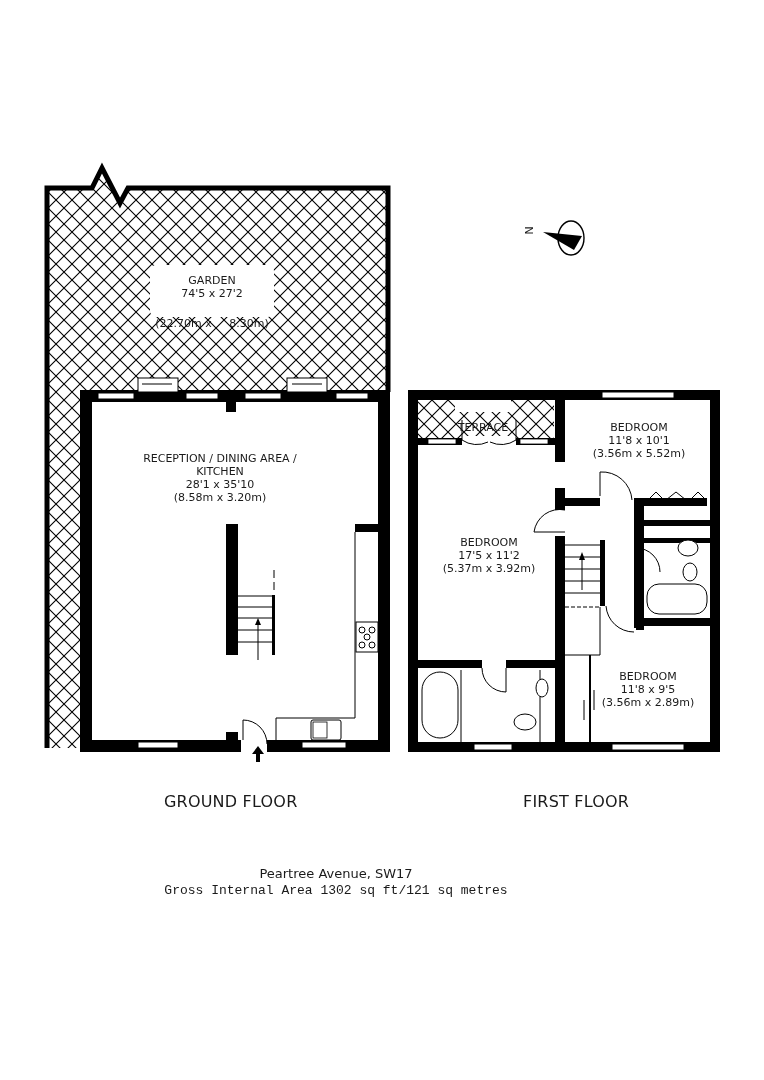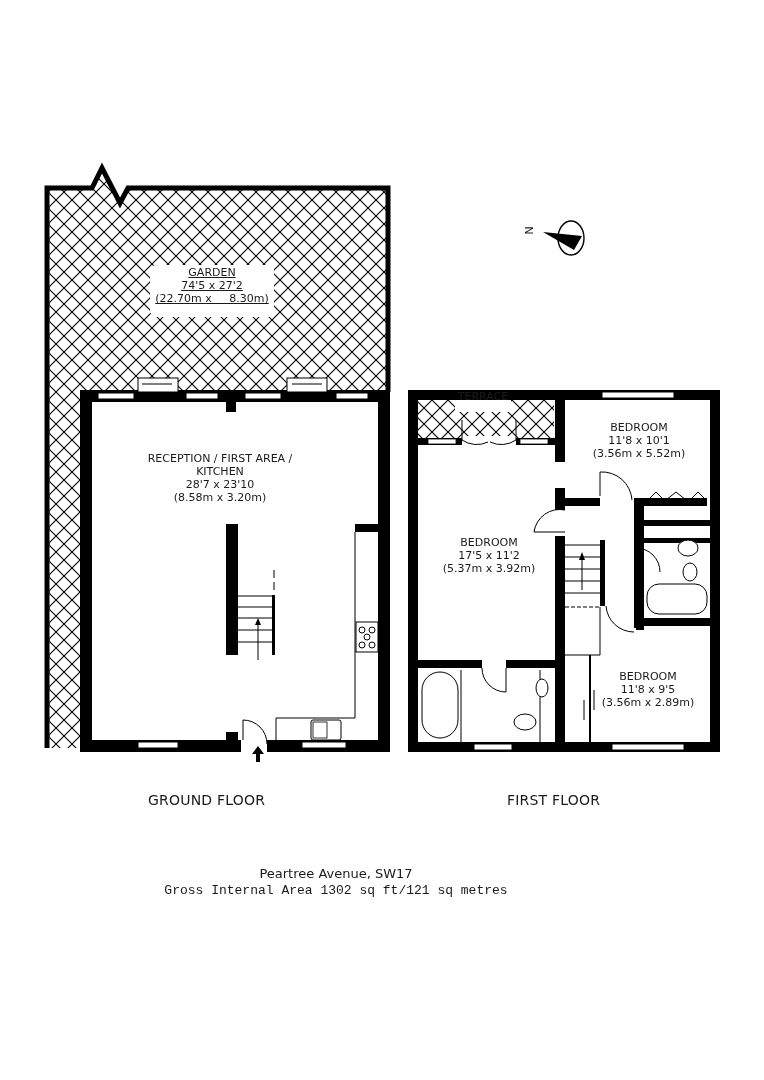--- a/index.html
+++ b/index.html
@@ -1,20 +1,20 @@
 <!DOCTYPE html>
 <html><head>
   <meta charset="utf-8">
   <style>
     html, body { margin: 0; padding: 0; background: #ffffff; }
     body { width: 764px; height: 1080px; position: relative; overflow: hidden; font-family: "DejaVu Sans", sans-serif; color: #1a1a1a; }
     svg { position: absolute; left: 0; top: 0; }
     .lbl { position: absolute; text-align: center; font-size: 11px; line-height: 13px; white-space: nowrap; }
     .lbl div { display: block; }
-    .floor-lbl { position: absolute; font-size: 14px; letter-spacing: 0.2px; }
+    .floor-lbl { position: absolute; font-size: 16px; letter-spacing: 0.2px; margin-left: 16px; }
     .footer { position: absolute; left: 0; width: 672px; text-align: center; }
     .footer .addr { font-size: 13px; line-height: 17px; }
     .footer .area { font-size: 13px; line-height: 17px; font-family: Liberation Mono, monospace; }
     .footer .copy { font-size: 11px; line-height: 14px; }
     .compass-n { position: absolute; left: 525px; top: 224px; font-size: 11px; transform: rotate(-90deg); }
   </style>
 </head>
 <body>
 
 <svg width="764" height="1080" viewBox="0 0 764 1080">
@@ -155,34 +155,34 @@
     <rect x="474" y="744" width="38" height="6" fill="#fff" stroke="#000" stroke-width="1"></rect>
     <rect x="612" y="744" width="72" height="6" fill="#fff" stroke="#000" stroke-width="1"></rect>
   </g>
 
   <g>
     <ellipse cx="571" cy="238" rx="13" ry="17" fill="#fff" stroke="#000" stroke-width="1.4"></ellipse>
     <path d="M543,232 L582,236 L574,250 Z" fill="#000"></path>
   </g>
 </svg>
 
-<div class="lbl" style="left:150px; top:266px; width:124px;text-decoration:underline;">
+<div class="lbl" style="left:150px; top:274px; width:124px;">
   <div>GARDEN</div>
   <div>74'5 x 27'2</div>
-  <div style="white-space:pre;">(22.70m x     8.30m)</div>
+  <div style="white-space:pre;margin-top:17px;">(22.70m x     8.30m)</div>
 </div>
 
 <div class="lbl" style="left:130px; top:452px; width:180px;">
-  <div>RECEPTION / FIRST AREA /</div>
+  <div>RECEPTION / DINING AREA /</div>
   <div>KITCHEN</div>
-  <div>28'7 x 23'10</div>
+  <div>28'1 x 35'10</div>
   <div>(8.58m x 3.20m)</div>
 </div>
 
-<div class="lbl" style="left:455px; top:390px; width:56px;">
+<div class="lbl" style="left:455px; top:421px; width:56px;">
   <div>TERRACE</div>
 </div>
 
 <div class="lbl" style="left:574px; top:421px; width:130px;">
   <div>BEDROOM</div>
   <div>11'8 x 10'1</div>
   <div>(3.56m x 5.52m)</div>
 </div>
 
 <div class="lbl" style="left:424px; top:536px; width:130px;">

